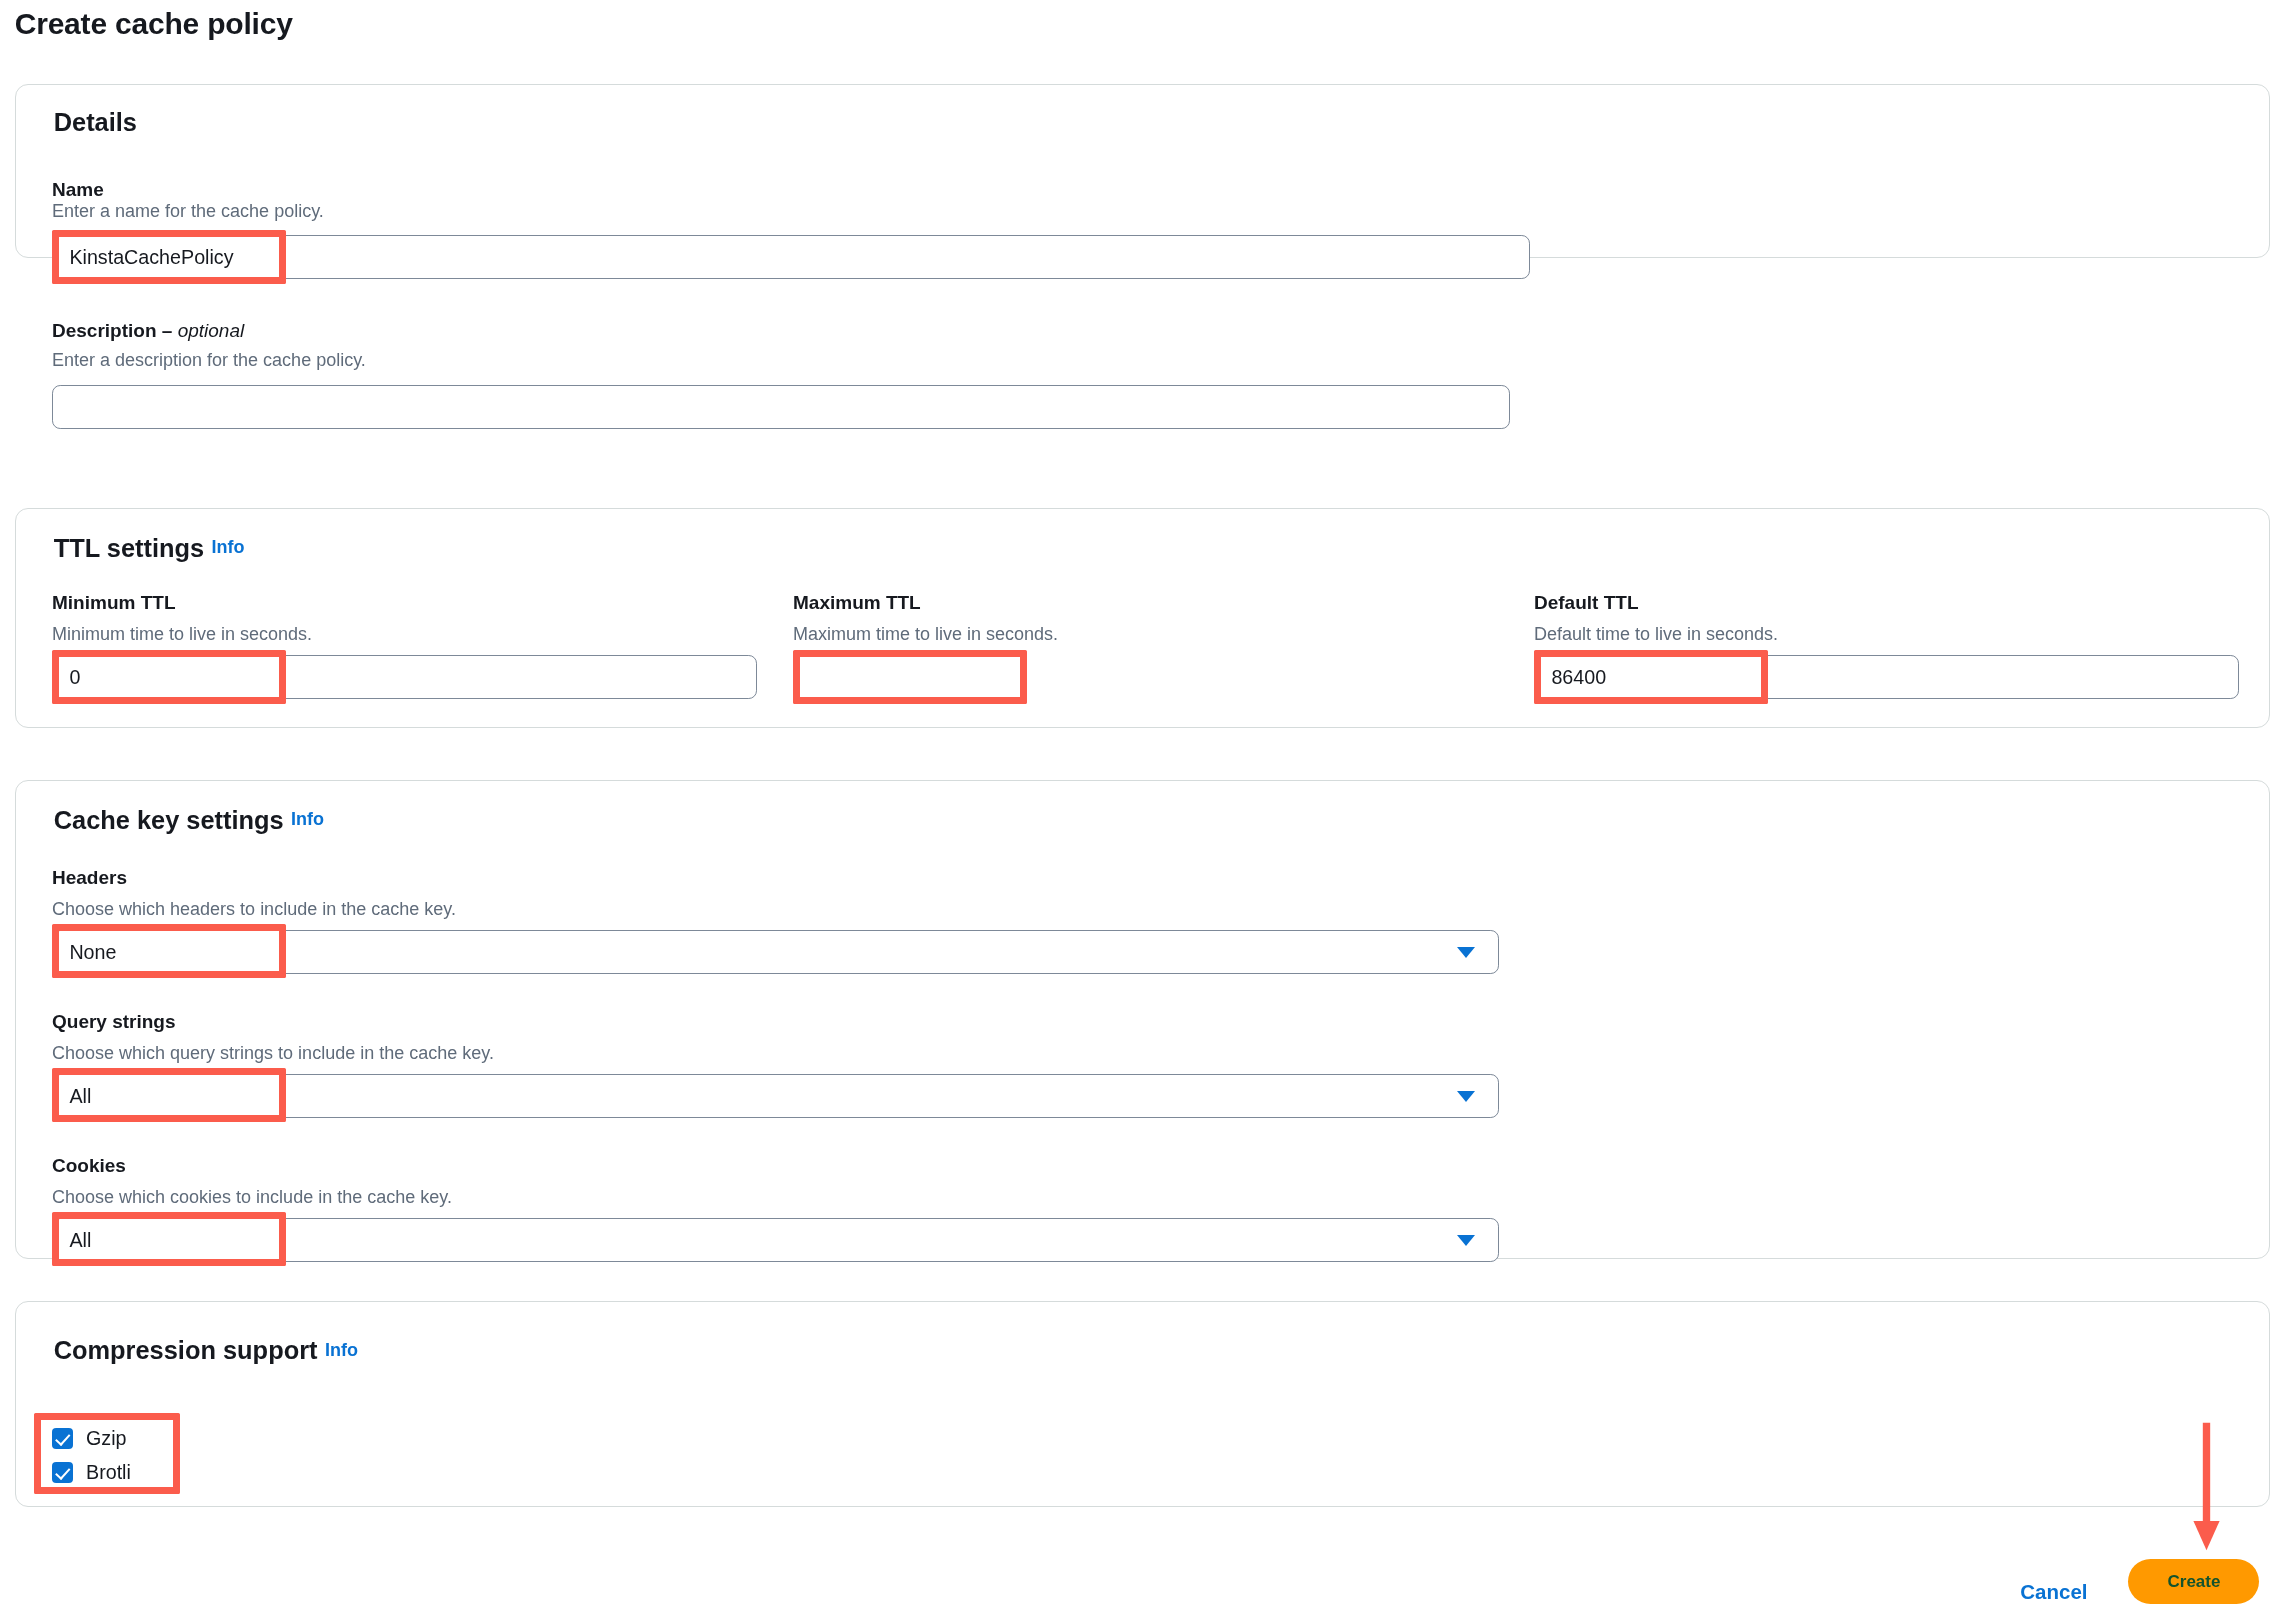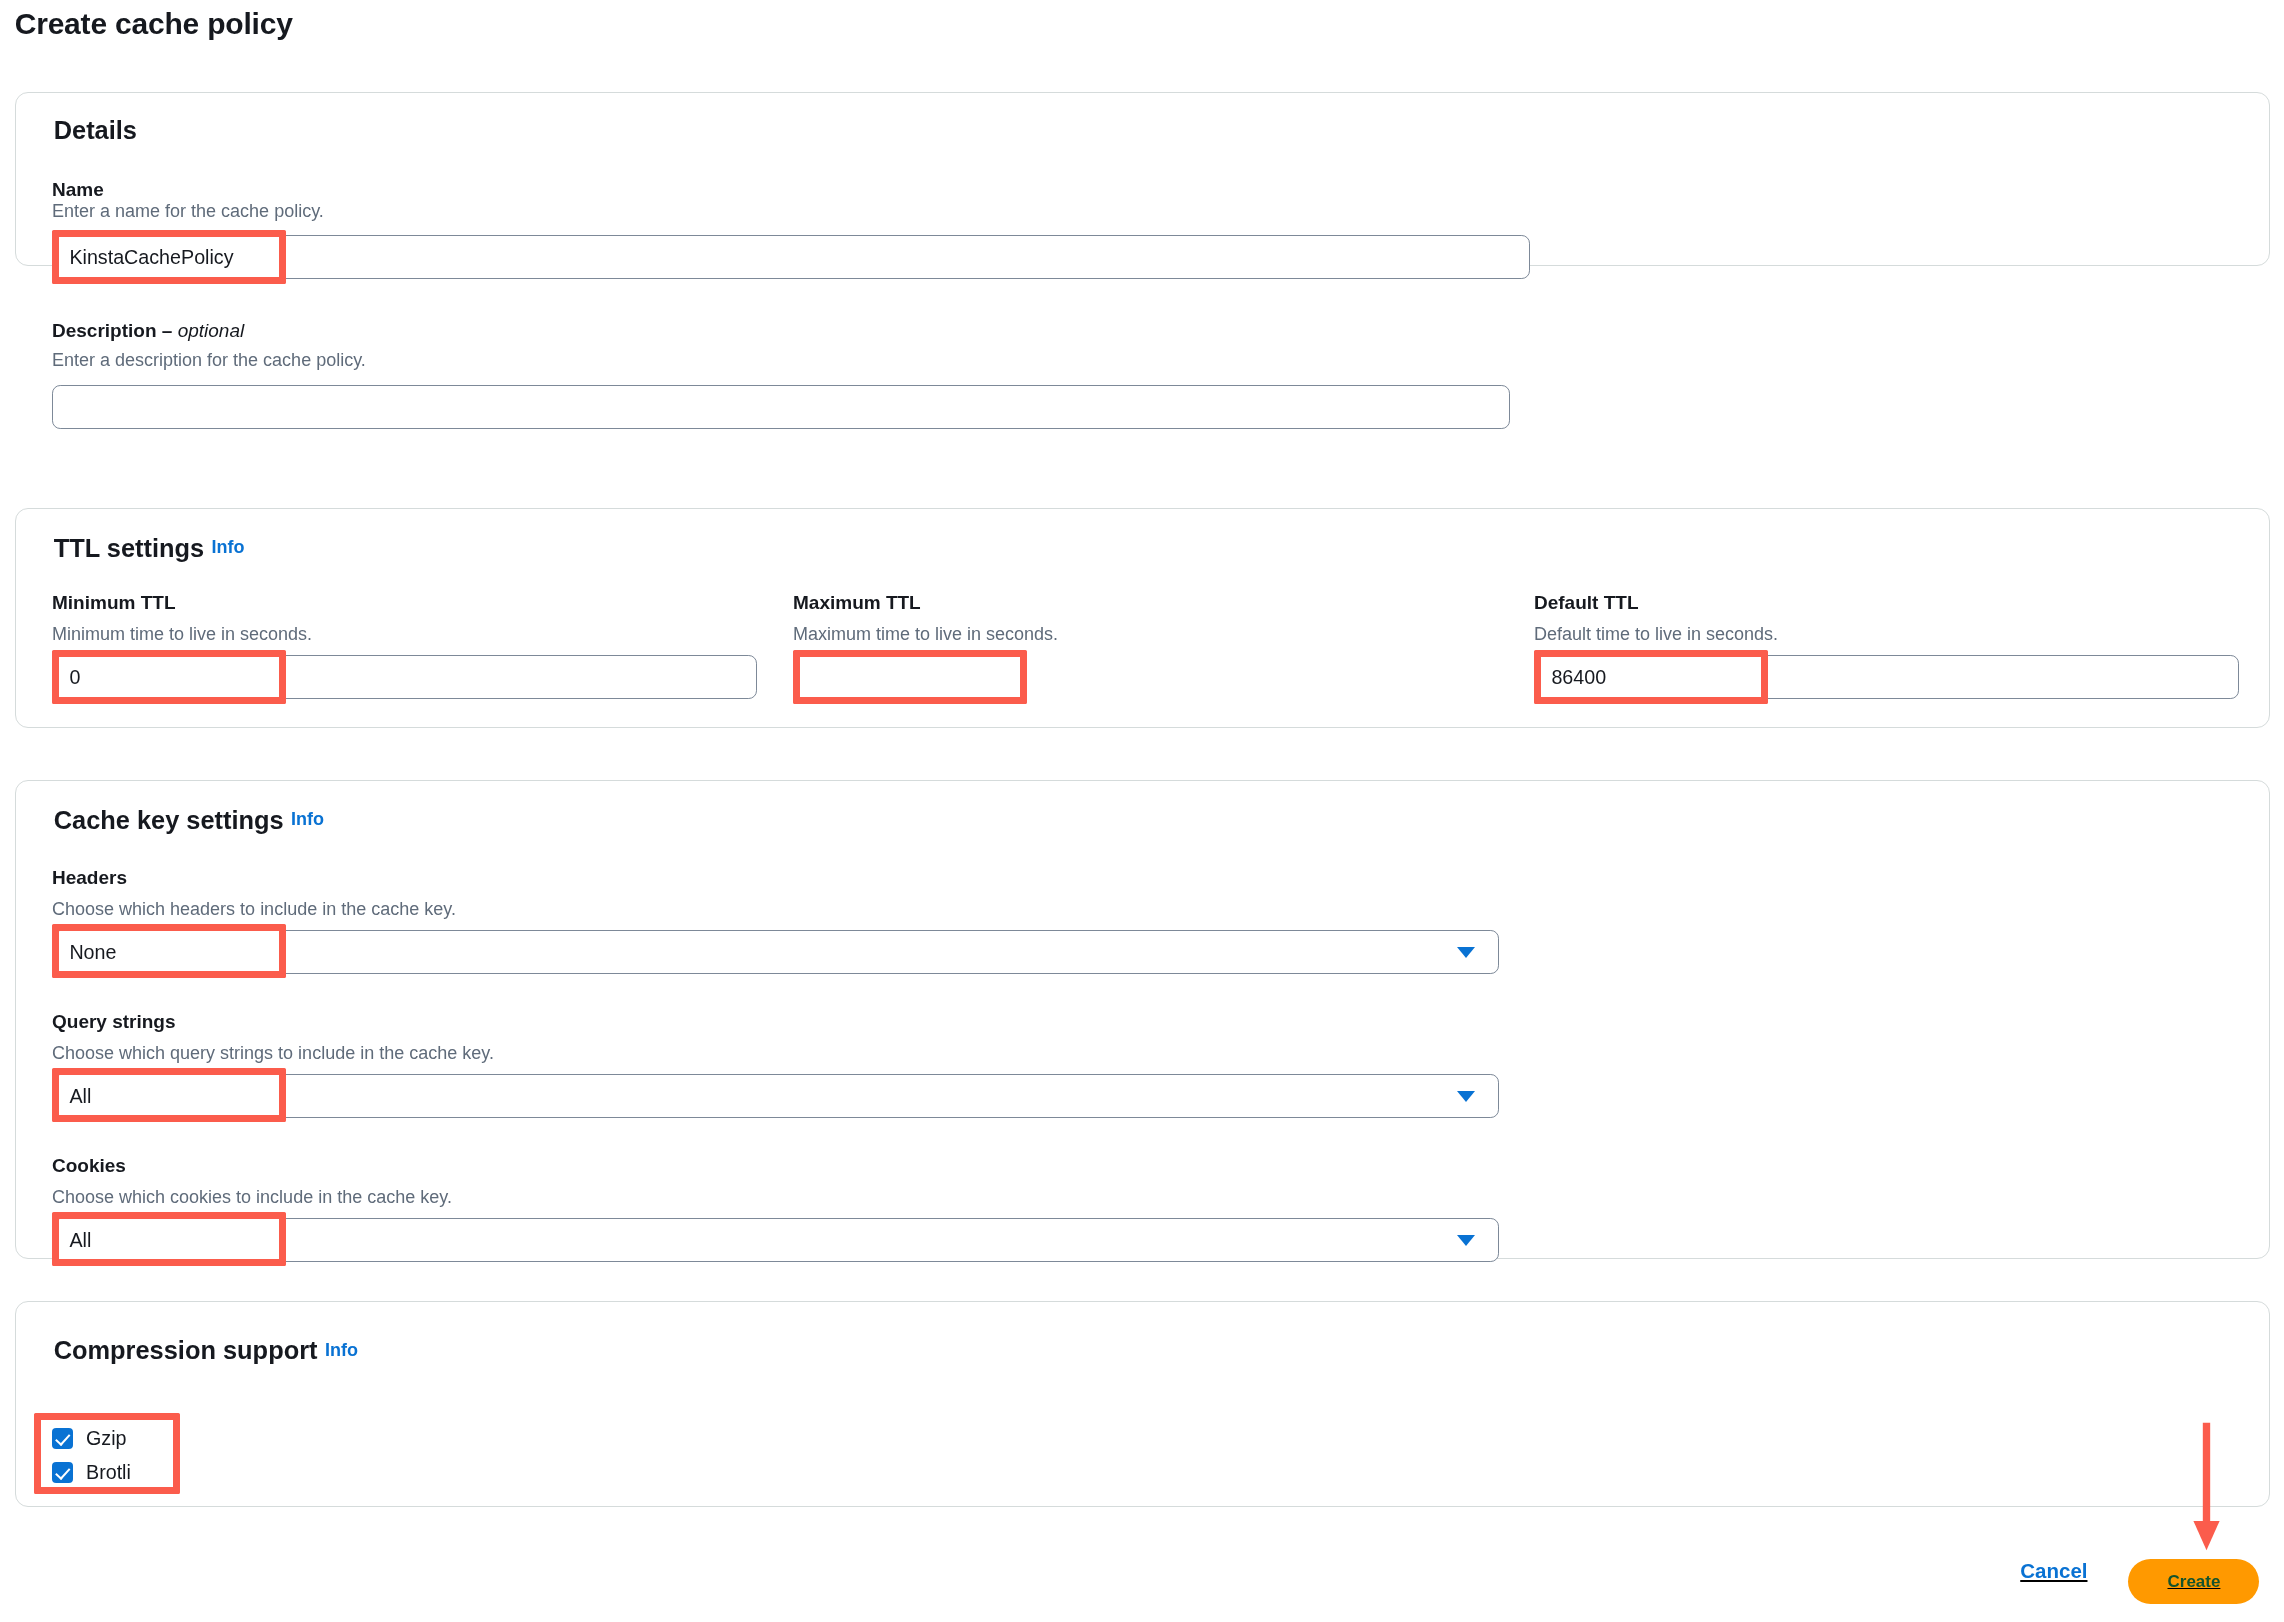--- a/index.html
+++ b/index.html
@@ -146,23 +146,22 @@
     pointer-events: none;
     background: transparent;
   }
 
   
   .footer {
     position: absolute;
     right: 24.6px;
     bottom: 18px;
     display: flex;
-    align-items: flex-start;
+    align-items: flex-end;
     gap: 41px;
-    text-decoration: underline;
   }
   .cancel-link {
     font-size: 20.5px;
     font-weight: bold;
     color: #0972d3;
     cursor: pointer;
   }
   .create-btn {
     background: #ff9900;
     color: #14532d;
@@ -185,21 +184,21 @@
     pointer-events: none;
   }
 </style>
 </head>
 <body>
 
 <div class="page">
 
   <div class="page-title">Create cache policy</div>
 
-  <div class="card" style="top:84px; height:174px;margin-top:8px;">
+  <div class="card" style="top:84px; height:174px;">
     <div class="card-title" style="top:23px;">
       <span>Details</span>
     </div>
   </div>
 
   <div class="field-label" style="left:52px; top:170px;margin-top:9px;">
     <span>Name</span>
   </div>
   <div class="field-desc" style="left:52px; top:201px;">Enter a name for the cache policy.</div>
   <div class="field-input" style="left:52px; top:235px; width:1478px;">

